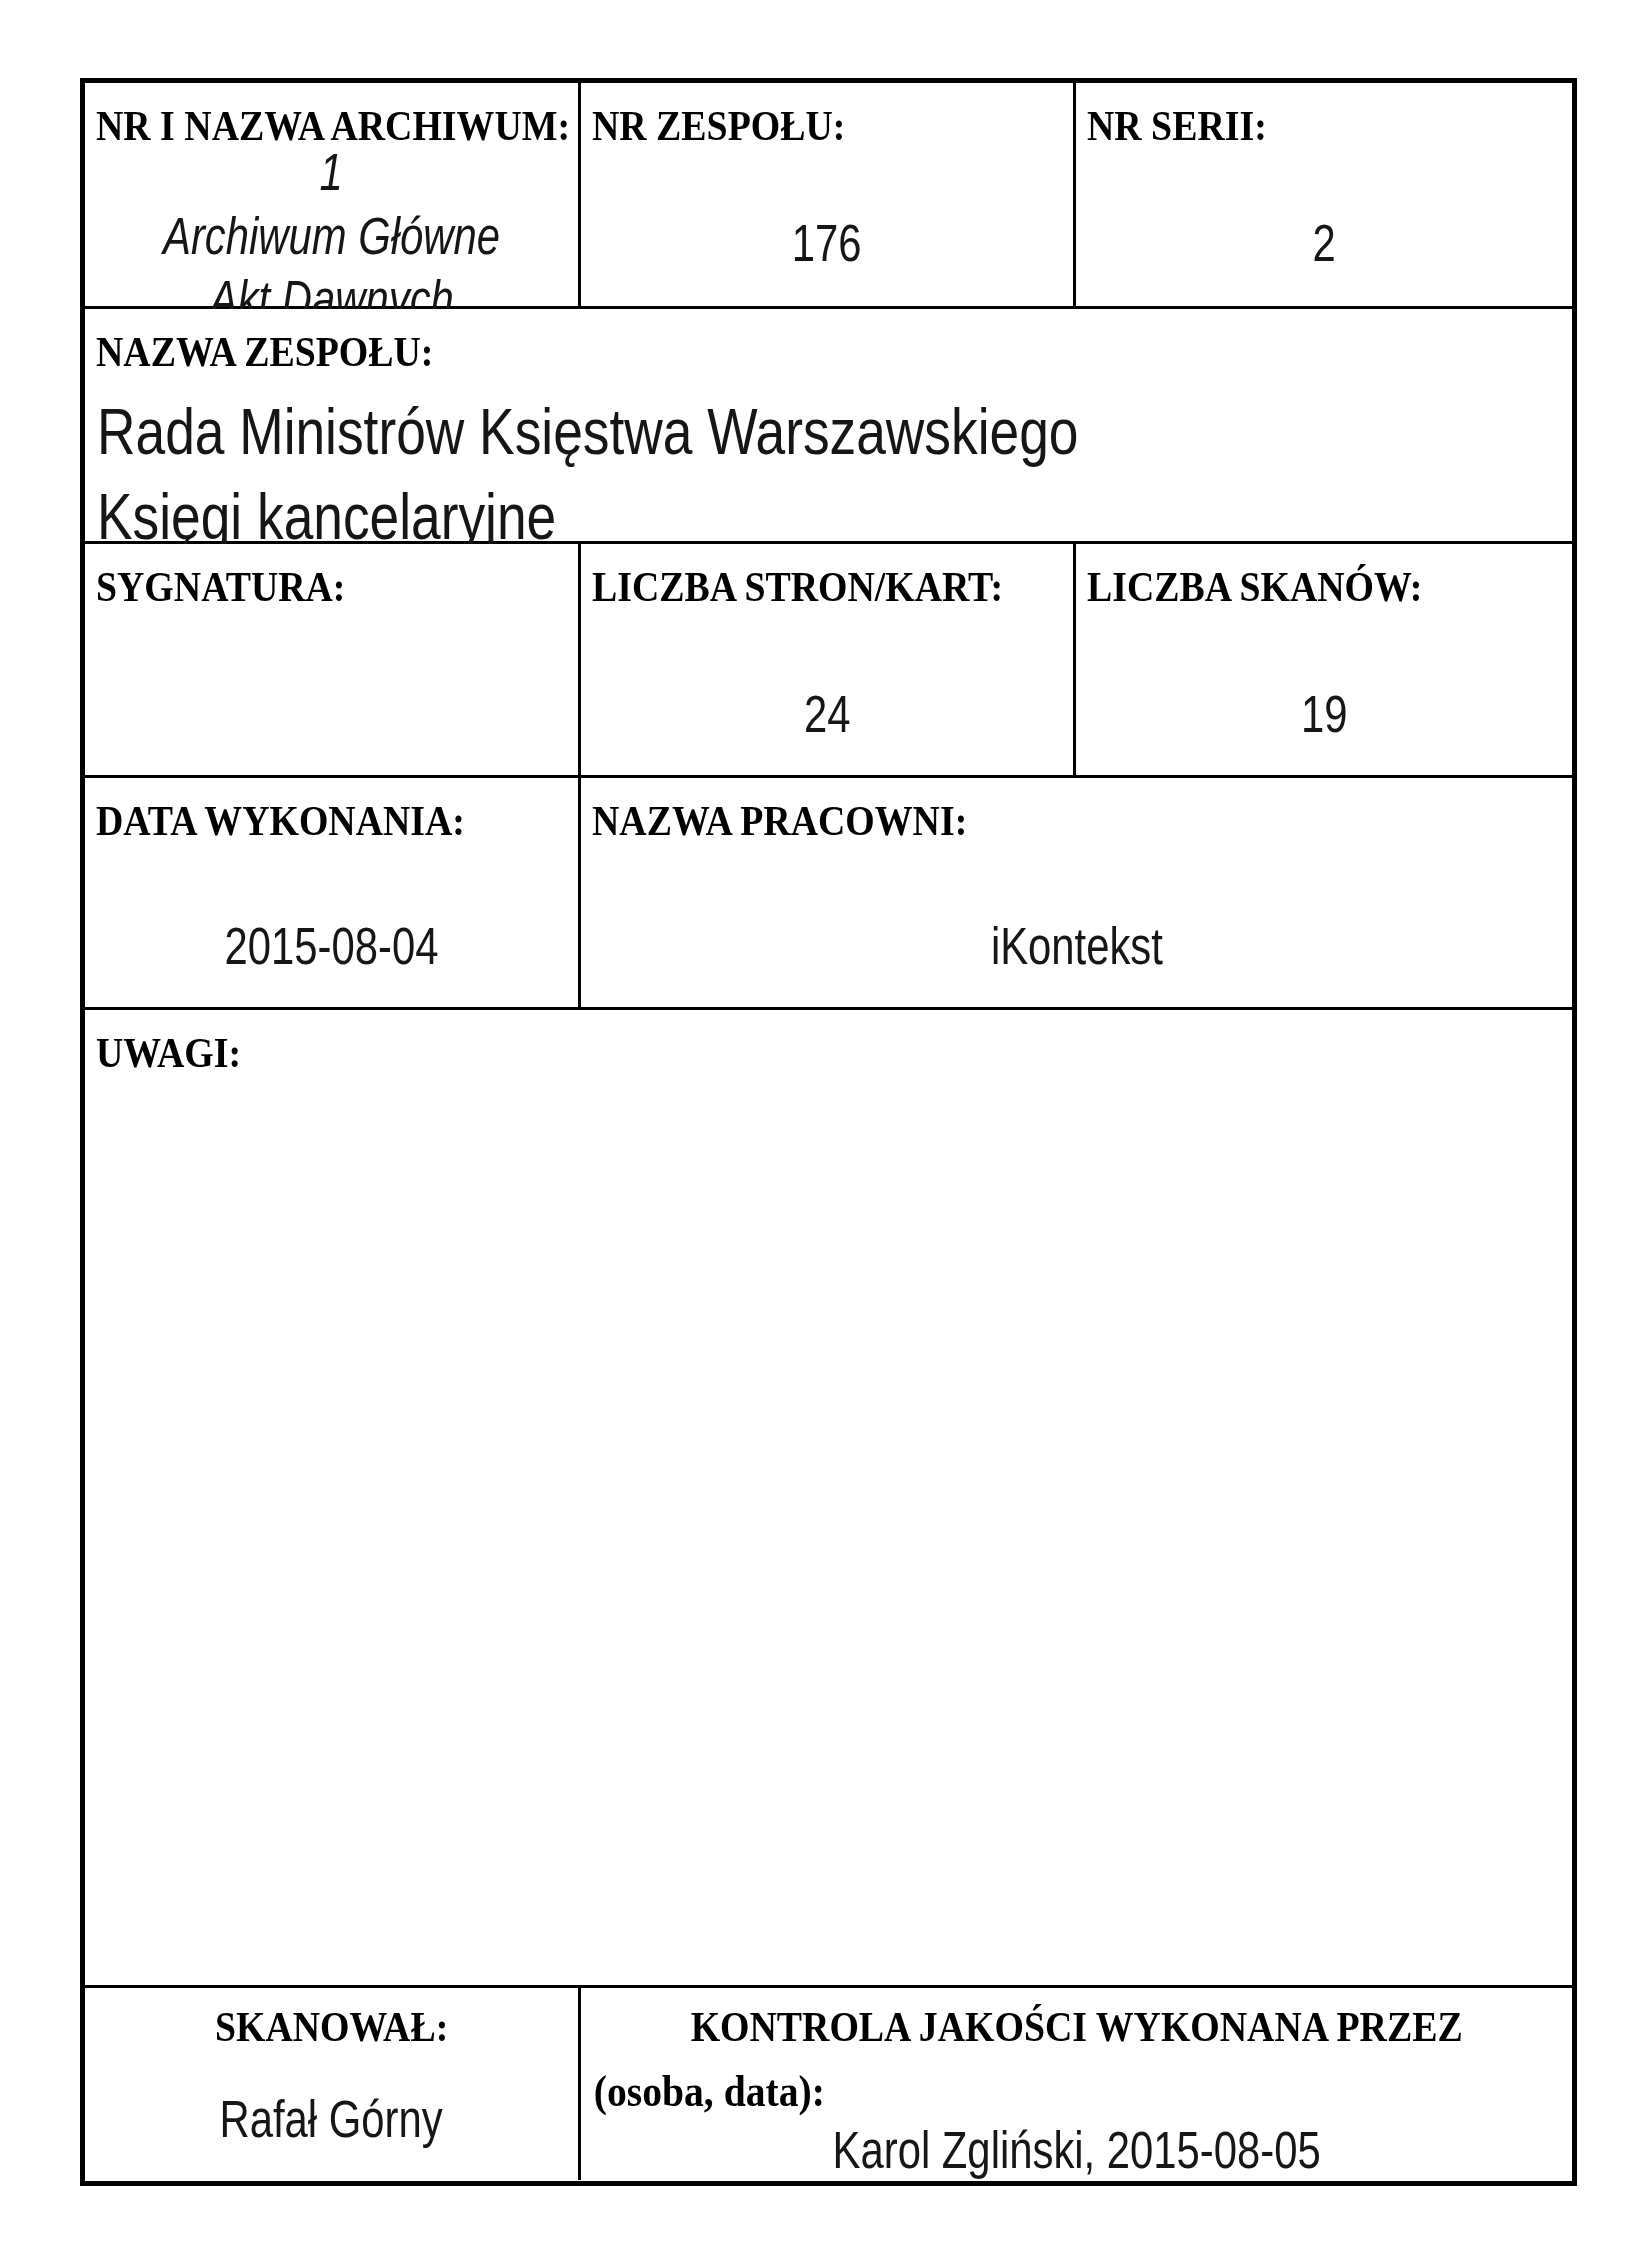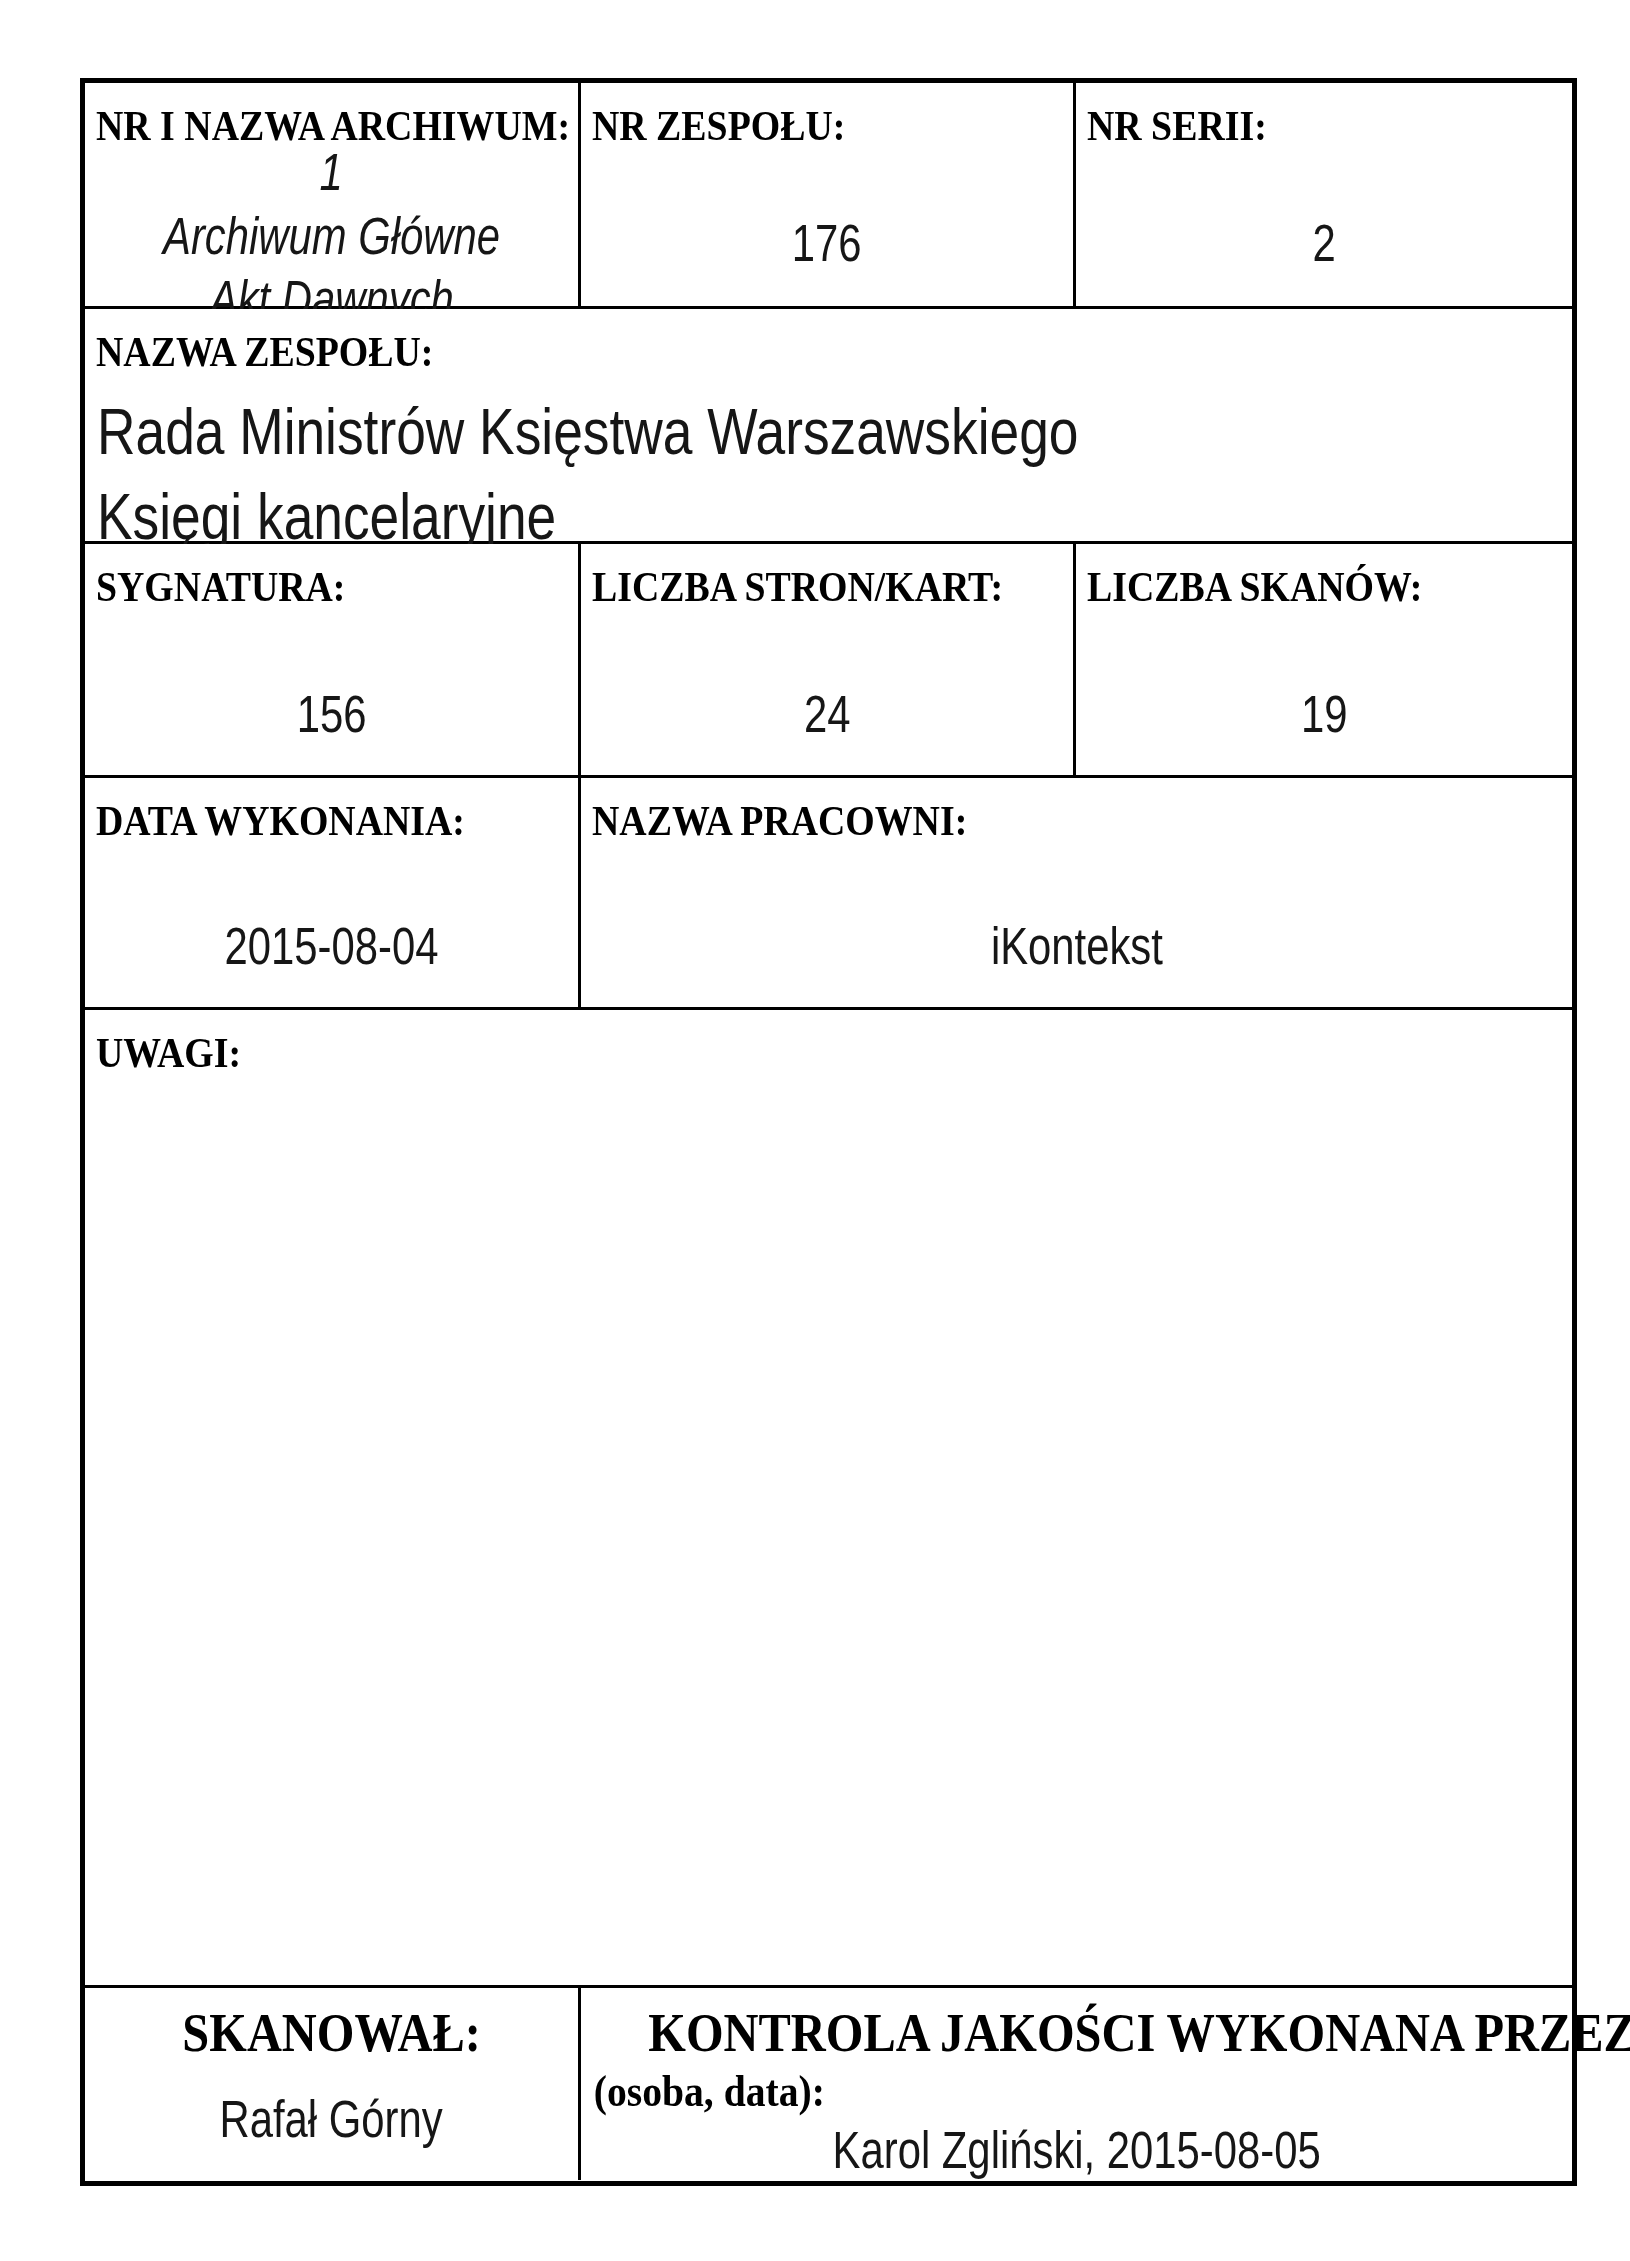--- a/index.html
+++ b/index.html
@@ -40,21 +40,21 @@
     font-family:"Liberation Serif", serif;
     font-weight:700;font-size:43px;line-height:1.05;
     color:var(--ink);
     transform:scaleX(0.88);transform-origin:0 0;
     white-space:nowrap;
   }
   .label-c{
     position:absolute;top:16px;left:0;right:0;
     text-align:center;
     font-family:"Liberation Serif", serif;
-    font-weight:700;font-size:55px;line-height:1.05;
+    font-weight:700;font-size:43px;line-height:1.05;
     color:var(--ink);white-space:nowrap;
   }
   .label-c > span{display:inline-block;transform:scaleX(0.88);}
   .sub-label{
     position:absolute;top:78px;left:0;right:0;
     font-family:"Liberation Serif", serif;
     font-weight:700;font-size:44px;color:var(--ink);white-space:nowrap;
   }
   .sub-label > span{display:inline-block;transform:scaleX(0.9);}
 
@@ -111,21 +111,20 @@
     <div class="cell bb span-all">
       <div class="label">NAZWA ZESPOŁU:</div>
       <div class="value-l t35">
         <div><span>Rada Ministrów Księstwa Warszawskiego</span></div>
         <div><span>Księgi kancelaryjne</span></div>
       </div>
     </div>
 
     <div class="cell br bb">
       <div class="label">SYGNATURA:</div>
-      <div class="value-c t60"><span>156</span></div>
     </div>
     <div class="cell br bb">
       <div class="label">LICZBA STRON/KART:</div>
       <div class="value-c t60"><span>24</span></div>
     </div>
     <div class="cell bb">
       <div class="label">LICZBA SKANÓW:</div>
       <div class="value-c t60"><span>19</span></div>
     </div>
 

